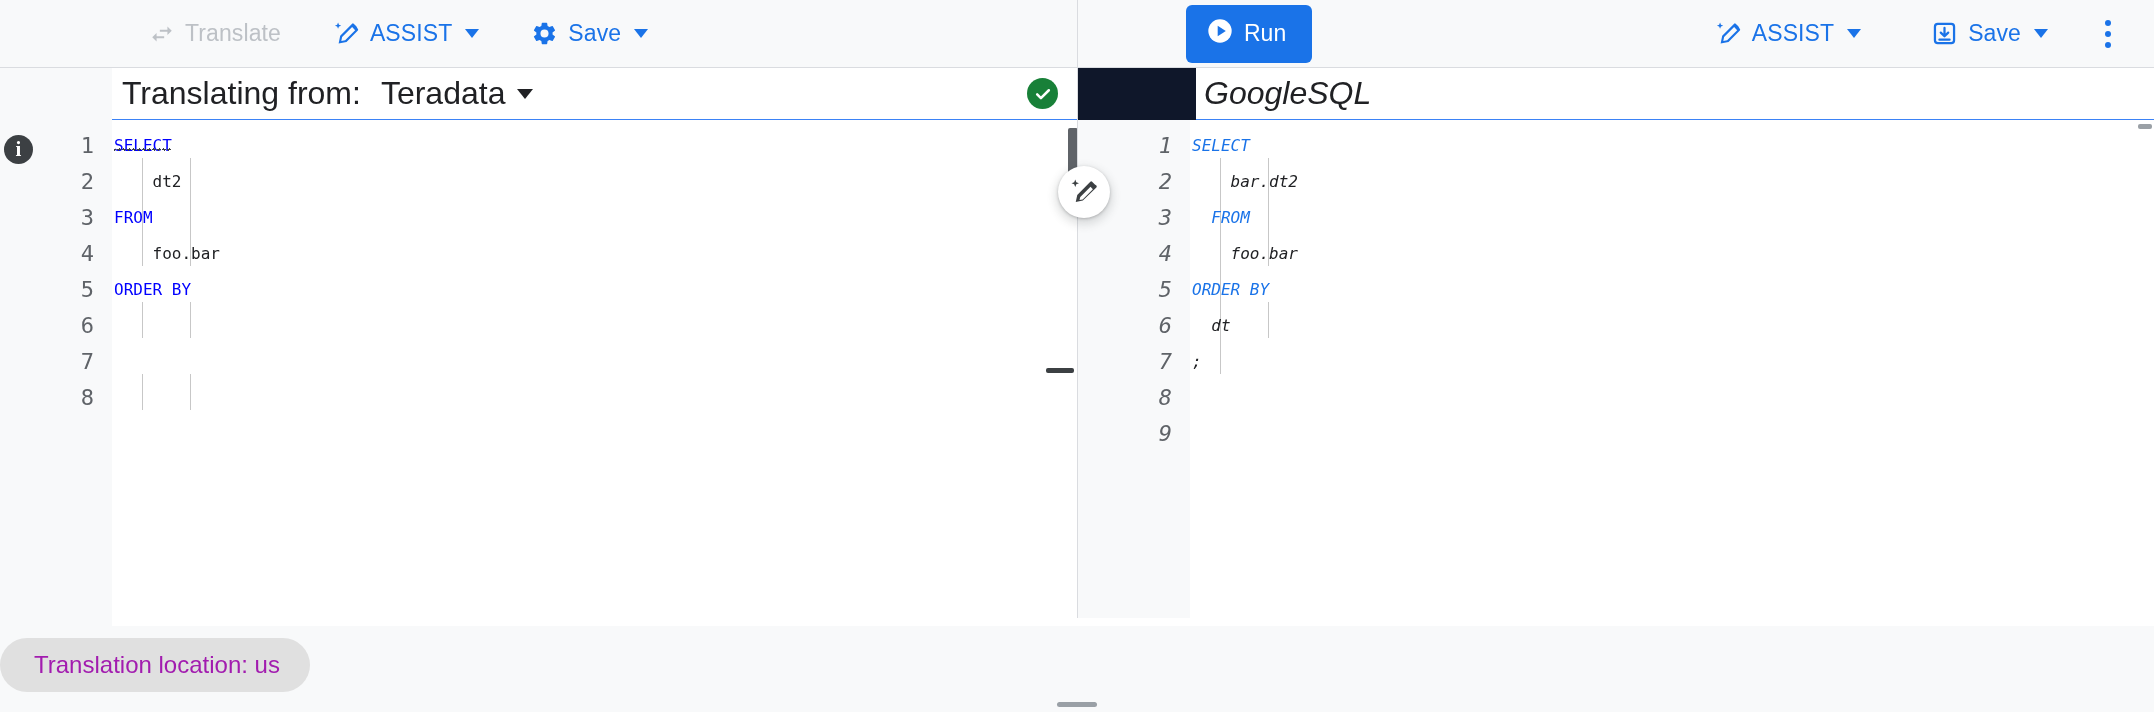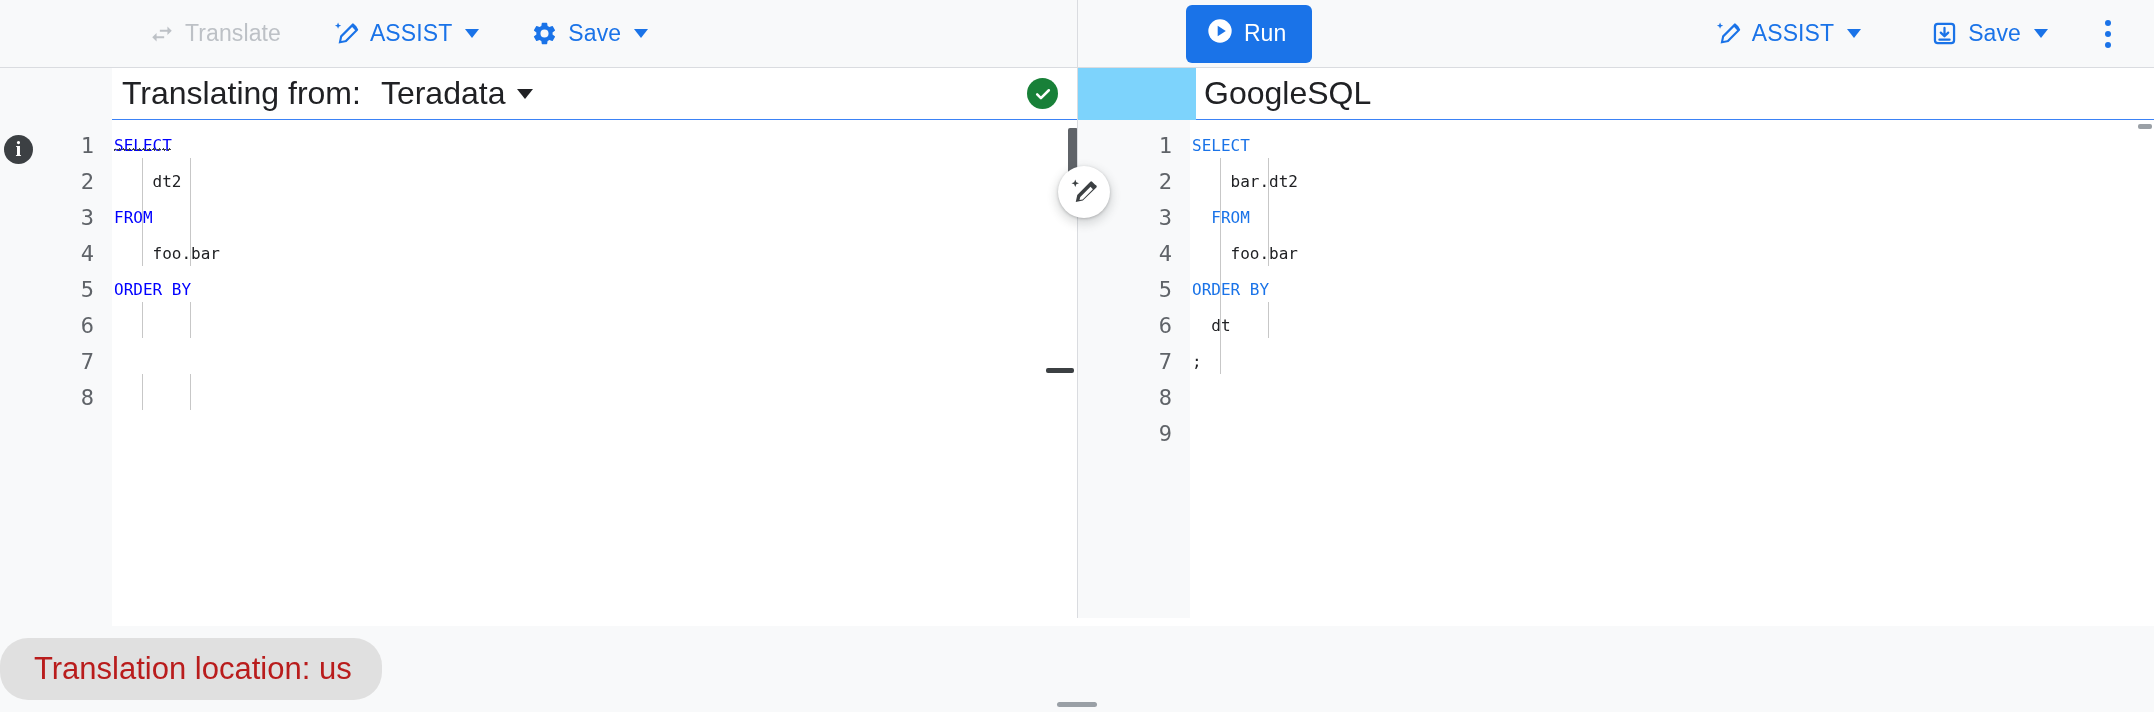--- a/index.html
+++ b/index.html
@@ -55,21 +55,21 @@
   .spacer { flex: 1; }
   .kebab {
     display: flex; flex-direction: column; gap: 5px; align-items: center;
     padding: 10px 14px; cursor: pointer; border-radius: 50%;
   }
   .kebab i { width: 6px; height: 6px; border-radius: 50%; background: #1a73e8; display:block; }
 
   
   .panes { position: absolute; top: 68px; left: 0; width: 2154px; height: 558px; display: flex; }
   .pane-left { width: 1078px; height: 558px; position: relative; background: #f8f9fa; }
-  .pane-right { flex: 1; height: 558px; position: relative; background: #7dd3fc; }
+  .pane-right { flex: 1; height: 558px; position: relative; background: #0f172a; font-style: italic; }
 
   .dialect-bar {
     height: 52px; background: #fff; border-bottom: 1px solid #3b82f6;
     display: flex; align-items: center;
     font-size: 32px; color: #202124;
   }
   .dialect-bar.left { margin-left: 112px; margin-right: 0px; padding-left: 10px; padding-right: 20px; }
   .dialect-bar.right { margin-left: 118px; padding-left: 8px; }
   .dl-label { color: #202124; }
   .dl-select {
@@ -159,22 +159,22 @@
     position: absolute; top: 0; bottom: 0; width: 1px; background: #dadce0;
   }
 
   
   .bottom {
     position: absolute; top: 626px; left: 0; width: 2154px; height: 86px;
     background: #f8f9fa;
   }
   .loc-chip {
     position: absolute; left: 0px; top: 12px;
-    background: #e0e0e0; color: #b91c1c;
-    font-size: 31px; border-radius: 28px;
+    background: #e0e0e0; color: #a21caf;
+    font-size: 24px; border-radius: 28px;
     padding: 13px 30px 13px 34px;
   }
   .drag-handle {
     position: absolute; left: 1077px; transform: translateX(-50%); top: 702px;
     width: 40px; height: 5px; border-radius: 3px; background: #9aa0a6;
   }
   .top-strip {
     position: absolute; top: 618px; left: 112px; width: 2042px; height: 8px; background: #fff;
   }
 </style>

